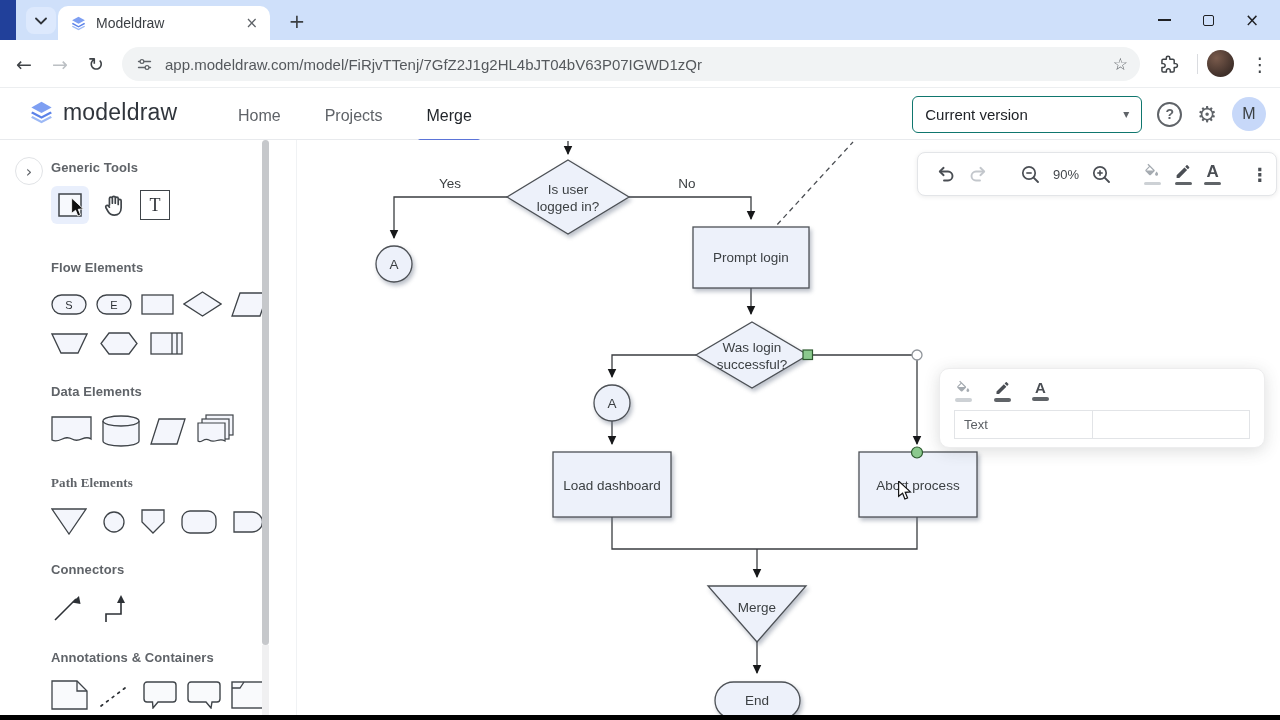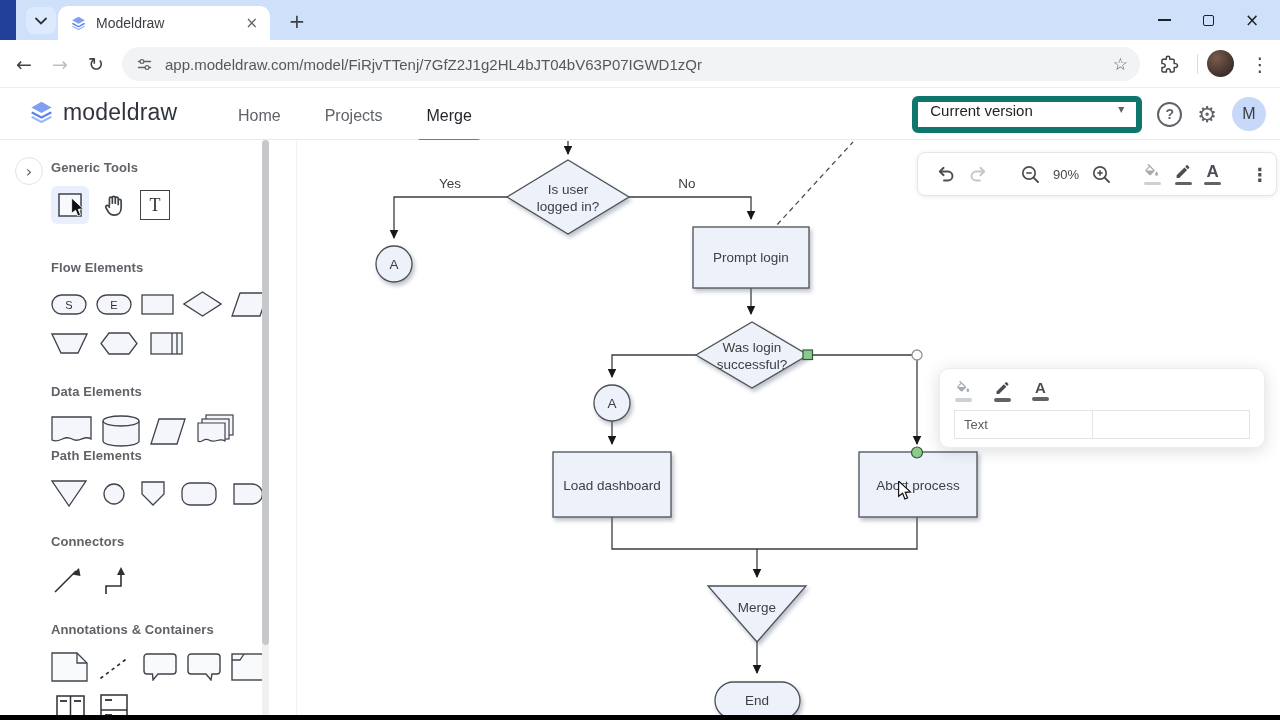--- a/index.html
+++ b/index.html
@@ -30,21 +30,21 @@
 
   
   .appheader { position:absolute; left:0; top:88px; width:1280px; height:52px; background:#fff; border-bottom:1px solid #e8eaed; }
   .logo { position:absolute; left:28px; top:11px; display:flex; align-items:center; gap:8px; }
   .logo-text { font-size:23px; font-weight:500; color:#30353c; letter-spacing:.2px; }
   .appnav { position:absolute; left:236px; top:2px; height:52px; display:flex; gap:40px; }
   .navitem { height:52px; display:flex; align-items:center; font-size:16px; color:#5f6368; position:relative; padding:0 2px; }
   .navitem.active { color:#23272c; }
   .navitem.active .underline { position:absolute; left:-6px; right:-6px; bottom:0; height:3px; background:#5b74d8; border-radius:2px 2px 0 0; }
   .hdr-right { position:absolute; right:14px; top:0; height:52px; display:flex; align-items:center; gap:15px; }
-  .version-box { width:230px; height:37px; border:6px solid #0f766e; border-radius:6px; display:flex; justify-content:space-between; padding:0 12px; font-size:15px; color:#202328; background:#fff; }
+  .version-box { width:230px; height:37px; border:1px solid #0f766e; border-radius:6px; display:flex; align-items:center; justify-content:space-between; padding:0 12px; font-size:15px; color:#202328; background:#fff; }
   .caret { color:#5f6368; font-size:12px; font-family:"DejaVu Sans",sans-serif; }
   .help-circ { width:25px; height:25px; border:2px solid #5f6368; border-radius:50%; display:flex; align-items:center; justify-content:center; font-size:14px; font-weight:700; color:#5f6368; }
   .gear { font-size:22px; color:#5f6368; font-family:"DejaVu Sans",sans-serif; }
   .m-avatar { width:34px; height:34px; border-radius:50%; background:#c7d8f9; display:flex; align-items:center; justify-content:center; font-size:16px; color:#3b4043; }
 
   
   .sidebar { position:absolute; left:0; top:140px; width:280px; height:575px; background:#fff; }
   .collapse-btn { position:absolute; left:15px; top:17px; width:28px; height:28px; border:1px solid #e1e3e6; border-radius:50%; display:flex; align-items:center; justify-content:center; color:#5f6368; font-size:16px; background:#fff; font-family:"DejaVu Sans",sans-serif; }
   .sb-content { padding:20px 0 0 51px; }
   .sb-label { font-size:13px; font-weight:600; color:#5f6368; letter-spacing:.1px; }
@@ -263,21 +263,21 @@
       </div>
       <div class="shape">
         <svg width="38" height="34" viewBox="0 0 38 34">
             <rect x="10" y="1" width="27" height="20" fill="#f4f6fc" stroke="#3f4449" stroke-width="1.2"></rect>
             <rect x="6" y="5" width="27" height="20" fill="#f4f6fc" stroke="#3f4449" stroke-width="1.2"></rect>
             <path d="M2 9 H29 V27 C23 23 19 30 13 26 C8 23 5 30 2 27 Z" fill="#f4f6fc" stroke="#3f4449" stroke-width="1.2"></path>
           </svg>
       </div>
     </div>
 
-    <div class="sb-label" style="">Path Elements</div>
+    <div class="sb-label" style="margin-top:27px;font-family:Liberation Serif, serif;">Path Elements</div>
     <div class="sb-row" style="margin-top:17px; gap:16px;">
       <div class="shape">
         <svg width="36" height="27" viewBox="0 0 36 27">
             <polygon points="1,1 35,1 18,26" fill="#f4f6fc" stroke="#3f4449" stroke-width="1.3"></polygon>
           </svg>
       </div>
       <div class="shape">
         <svg width="22" height="22" viewBox="0 0 22 22">
             <circle cx="11" cy="11" r="10" fill="#f4f6fc" stroke="#3f4449" stroke-width="1.3"></circle>
           </svg>

